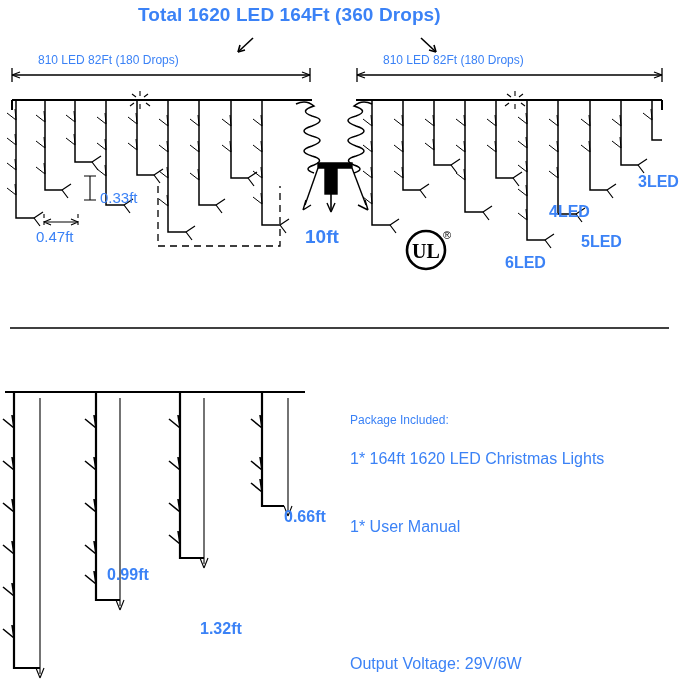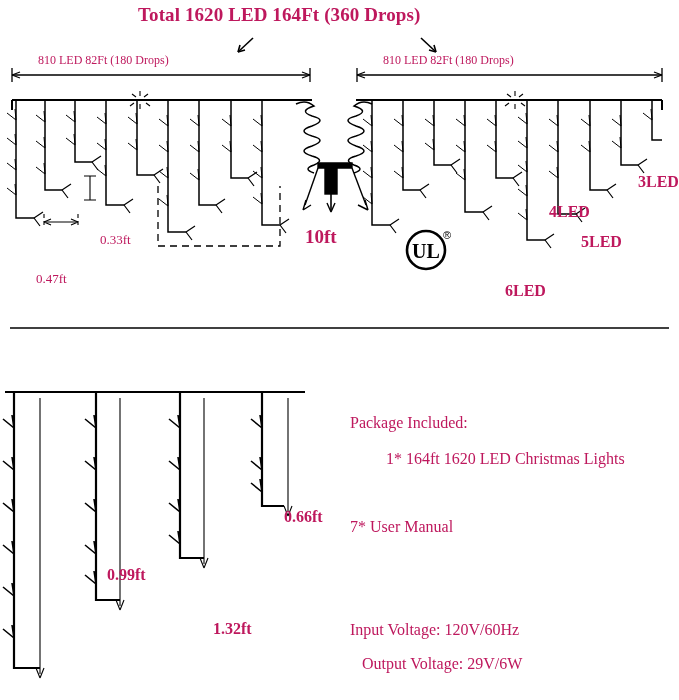--- a/index.html
+++ b/index.html
@@ -17,47 +17,46 @@
     overflow: hidden;
   }
   #stage {
     position: absolute;
     left: 0; top: 0;
     width: 679px;
     height: 700px;
   }
   .lbl {
     position: absolute;
-    font-family: Liberation Serif, serif;
-    color: #be185d;
+    font-family: Liberation Sans, sans-serif;
+    color: #3b82f6;
     white-space: nowrap;
     line-height: 1.15;
   }
   .title {
     font-size: 19px;
     font-weight: bold;
     letter-spacing: 0.1px;
   }
   .seg {
     font-size: 12px;
   }
   .dim {
-    font-size: 13px;
-    margin-top: 44px;
+    font-size: 15px;
   }
   .dim-b {
     font-size: 16px;
     font-weight: bold;
   }
   .led {
     font-size: 16px;
     font-weight: bold;
   }
   .pkg-head {
-    font-size: 16px;
+    font-size: 12px;
   }
   .pkg-item {
     font-size: 16px;
   }
   .volt {
     font-size: 16px;
   }
   .repeat {
     font-size: 15px;
   }
@@ -307,27 +306,26 @@
 
   <div class="lbl dim" style="left:100px; top:189px;">0.33ft</div>
   <div class="lbl dim" style="left:36px; top:228px;">0.47ft</div>
 
 
   <div class="lbl dim-b" style="left:305px; top:226px; font-size:19px;">10ft</div>
 
   <div class="lbl led" style="left:638px; top:173px;">3LED</div>
   <div class="lbl led" style="left:549px; top:203px;">4LED</div>
   <div class="lbl led" style="left:581px; top:233px;">5LED</div>
-  <div class="lbl led" style="left:505px; top:254px;margin-top:28px;">6LED</div>
+  <div class="lbl led" style="left:505px; top:254px;">6LED</div>
 
   <div class="lbl dim-b" style="left:284px; top:508px;">0.66ft</div>
   <div class="lbl dim-b" style="left:107px; top:566px;">0.99ft</div>
-  <div class="lbl dim-b" style="left:213px; top:620px;">1.32ft</div>
+  <div class="lbl dim-b" style="left:200px; top:620px;">1.32ft</div>
   <div class="lbl dim-b" style="left:22px; top:707px;">1.65ft</div>
 
   <div class="lbl pkg-head" style="left:350px; top:414px;">Package Included:</div>
-  <div class="lbl pkg-item" style="left:350px; top:450px;margin-left:36px;">1* 164ft 1620 LED Christmas Lights</div>
-  <div class="lbl pkg-item" style="left:350px; top:518px;">7* User Manual</div>
-
-  <div class="lbl volt" style="left:350px; top:621px;">Input Voltage: 120V/60Hz</div>
-  <div class="lbl volt" style="left:350px; top:655px;margin-left:12px;">Output Voltage: 29V/6W</div>
+  <div class="lbl pkg-item" style="left:350px; top:450px;">1* 164ft 1620 LED Christmas Lights</div>
+  <div class="lbl pkg-item" style="left:350px; top:518px;">1* User Manual</div>
+
+  <div class="lbl volt" style="left:350px; top:655px;">Output Voltage: 29V/6W</div>
 
 </div>
 
 </body></html>

